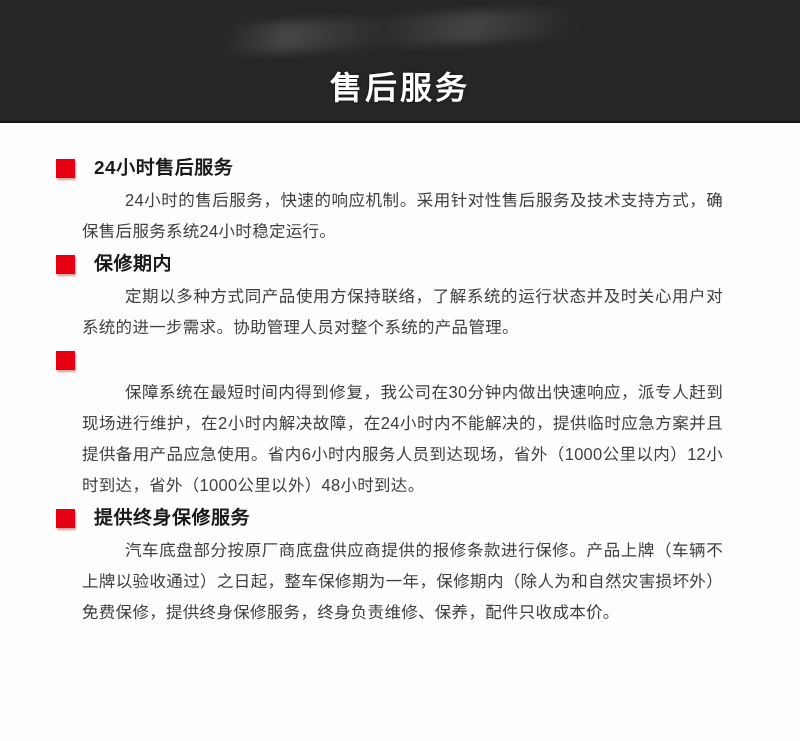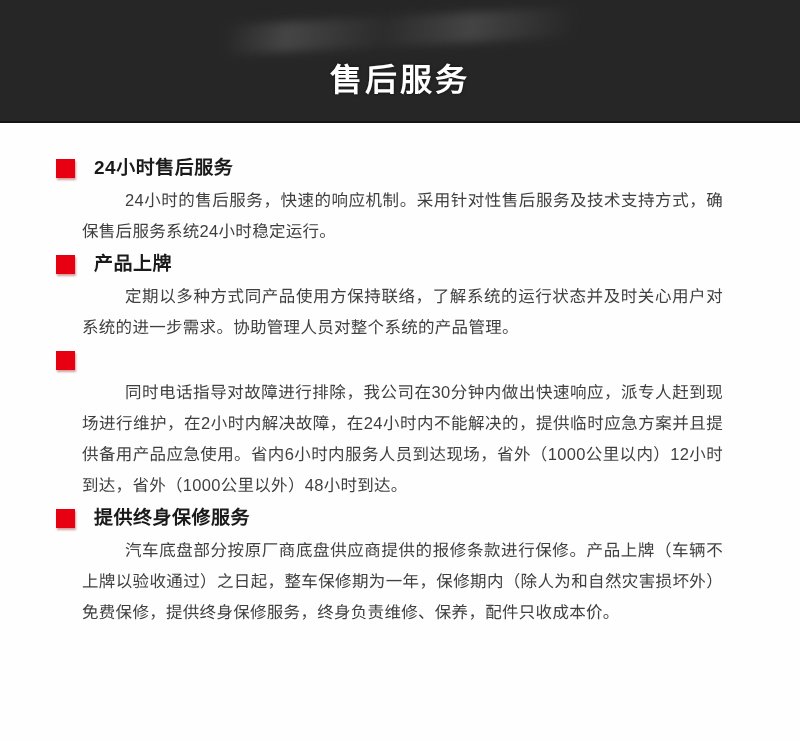--- a/index.html
+++ b/index.html
@@ -32,21 +32,21 @@
     height: 123px;
     background: var(--header-bg);
     border-bottom: 2px solid #161616;
     overflow: hidden;
   }
   .banner-title {
     position: absolute;
     left: 0;
     right: 0;
     top: 54px;
-    margin: 0;
+    margin: 8px;
     text-align: center;
     color: var(--title-color);
     font-size: 32px;
     font-weight: bold;
     letter-spacing: 3px;
     text-shadow: 0 0 3px rgba(0,0,0,0.6);
   }
   .banner-watermark {
     position: absolute;
     left: 225px;
@@ -115,30 +115,30 @@
       <div class="sec-head">
         <span class="bullet"></span>
         <h2 class="sec-title">24小时售后服务</h2>
       </div>
       <p class="para">24小时的售后服务，快速的响应机制。采用针对性售后服务及技术支持方式，确保售后服务系统24小时稳定运行。</p>
     </section>
 
     <section class="sec">
       <div class="sec-head">
         <span class="bullet"></span>
-        <h2 class="sec-title">产品上牌</h2>
+        <h2 class="sec-title">保修期内</h2>
       </div>
       <p class="para">定期以多种方式同产品使用方保持联络，了解系统的运行状态并及时关心用户对系统的进一步需求。协助管理人员对整个系统的产品管理。</p>
     </section>
 
     <section class="sec">
       <div class="sec-head">
         <span class="bullet"></span>
       </div>
-      <p class="para">同时电话指导对故障进行排除，我公司在30分钟内做出快速响应，派专人赶到现场进行维护，在2小时内解决故障，在24小时内不能解决的，提供临时应急方案并且提供备用产品应急使用。省内6小时内服务人员到达现场，省外（1000公里以内）12小时到达，省外（1000公里以外）48小时到达。</p>
+      <p class="para">保障系统在最短时间内得到修复，我公司在30分钟内做出快速响应，派专人赶到现场进行维护，在2小时内解决故障，在24小时内不能解决的，提供临时应急方案并且提供备用产品应急使用。省内6小时内服务人员到达现场，省外（1000公里以内）12小时到达，省外（1000公里以外）48小时到达。</p>
     </section>
 
     <section class="sec">
       <div class="sec-head">
         <span class="bullet"></span>
         <h2 class="sec-title">提供终身保修服务</h2>
       </div>
       <p class="para">汽车底盘部分按原厂商底盘供应商提供的报修条款进行保修。产品上牌（车辆不上牌以验收通过）之日起，整车保修期为一年，保修期内（除人为和自然灾害损坏外）免费保修，提供终身保修服务，终身负责维修、保养，配件只收成本价。</p>
     </section>
 

